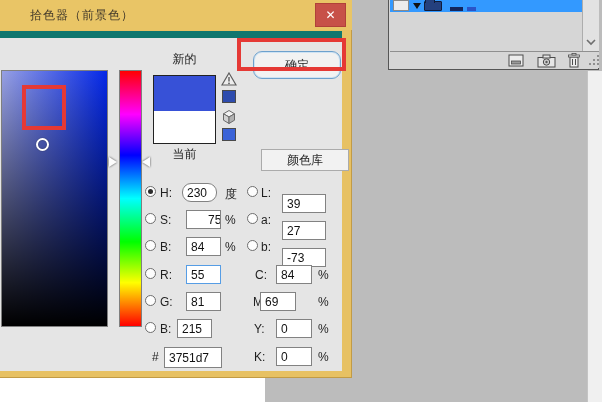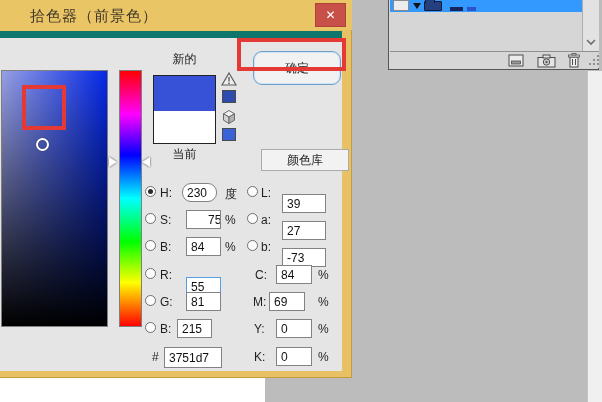--- a/index.html
+++ b/index.html
@@ -3,21 +3,21 @@
 <meta charset="utf-8">
 <style>
   html,body{margin:0;padding:0;background:#bcbcbc;}
   *{box-sizing:border-box;font-family:"Liberation Sans","DejaVu Sans",sans-serif;}
   #canvas{position:relative;width:602px;height:402px;overflow:hidden;background:#bcbcbc;}
   .abs{position:absolute;}
 
   
   #dialog{left:0;top:0;width:352px;height:378px;background:#e7c163;border-right:1px solid #c29b45;border-bottom:1px solid #c29b45;}
   #titlebar{left:0;top:0;width:352px;height:30px;background:#e9c566;}
-  #title-text{left:30px;top:7px;font-size:15px;color:#42392a;letter-spacing:1px;}
+  #title-text{left:30px;top:7px;font-size:12px;color:#42392a;letter-spacing:1px;}
   #close-btn{left:315px;top:3px;width:31px;height:24px;background:#c75148;border:1px solid #b04139;color:#fff;
              font-size:12px;text-align:center;line-height:22px;cursor:pointer;}
   #client{left:0;top:31px;width:342px;height:340px;background:#e5e5e5;border-top:7px solid #0f766e;}
 
   
   #color-field{left:1px;top:32px;width:107px;height:257px;border:1px solid #7f7f7f;
      background:linear-gradient(to bottom,rgba(0,0,0,0),#000),linear-gradient(to right,#97a0e4,#0428e8);}
   #picker-ring{left:34px;top:67px;width:13px;height:13px;border:2px solid #fff;border-radius:50%;
      box-shadow:0 0 1px #222, inset 0 0 1px #222;}
   #hue-strip{left:119px;top:32px;width:23px;height:257px;border:1px solid #7f7f7f;
@@ -151,21 +151,21 @@
         <circle cx="8" cy="11.3" r="0.9" fill="#5d5d5d"></circle>
       </svg>
       <div class="abs mini-sq" style="left:222px;top:52px;background:#2e4cae;"></div>
       <svg class="abs" style="left:221px;top:71px;" width="16" height="16" viewBox="0 0 16 16">
         <polygon points="8,1.5 13.5,4.8 8,8 2.5,4.8" fill="#f2f2f2" stroke="#6a6a6a"></polygon>
         <polygon points="2.5,4.8 8,8 8,14.5 2.5,11.2" fill="#d2d2d2" stroke="#6a6a6a"></polygon>
         <polygon points="13.5,4.8 8,8 8,14.5 13.5,11.2" fill="#b2b2b2" stroke="#6a6a6a"></polygon>
       </svg>
       <div class="abs mini-sq" style="left:222px;top:90px;background:#3a63d8;"></div>
 
-      <button class="abs btn default" style="left:253px;top:13px;width:88px;height:34px;border-radius:9px;">确定</button>
+      <button class="abs btn default" style="left:253px;top:13px;width:88px;height:28px;border-radius:9px;">确定</button>
       <button class="abs btn" style="left:261px;top:111px;width:88px;height:22px;">颜色库</button>
 
       <div class="abs radio sel" style="left:145px;top:148px;"></div>
       <span class="abs flabel" style="left:160px;top:148px;">H:</span>
       <input class="fin" style="left: 182px; top: 145px; border-radius: 9px;" value="230">
       <span class="abs funit" style="left:225px;top:148px;">度</span>
 
       <div class="abs radio" style="left:247px;top:148px;"></div>
       <span class="abs flabel" style="left:261px;top:148px;">L:</span>
       <input class="fin lab" style="left: 282px; top: 145px;" value="39">
@@ -183,32 +183,32 @@
       <span class="abs flabel" style="left:160px;top:202px;">B:</span>
       <input class="fin" style="left: 186px; top: 199px;" value="84">
       <span class="abs funit" style="left:225px;top:202px;">%</span>
 
       <div class="abs radio" style="left:247px;top:202px;"></div>
       <span class="abs flabel" style="left:261px;top:202px;">b:</span>
       <input class="fin lab" style="left: 282px; top: 199px;" value="-73">
 
       <div class="abs radio" style="left:145px;top:230px;"></div>
       <span class="abs flabel" style="left:160px;top:230px;">R:</span>
-      <input class="fin focus" style="left: 186px; top: 227px; margin-top: 12px;" value="55">
+      <input class="fin focus" style="left: 186px; top: 227px;" value="55">
 
       <span class="abs flabel" style="left:255px;top:230px;">C:</span>
       <input class="fin cmyk" style="left: 276px; top: 227px;" value="84">
       <span class="abs funit" style="left:318px;top:230px;">%</span>
 
       <div class="abs radio" style="left:145px;top:257px;"></div>
       <span class="abs flabel" style="left:160px;top:257px;">G:</span>
       <input class="fin" style="left: 186px; top: 254px;" value="81">
 
       <span class="abs flabel" style="left:253px;top:257px;">M:</span>
-      <input class="fin cmyk" style="left: 269px; top: 254px;" value="69">
+      <input class="fin cmyk" style="left: 260px; top: 254px;" value="69">
       <span class="abs funit" style="left:318px;top:257px;">%</span>
 
       <div class="abs radio" style="left:145px;top:284px;"></div>
       <span class="abs flabel" style="left:160px;top:284px;">B:</span>
       <input class="fin" style="left: 177px; top: 281px;" value="215">
 
       <span class="abs flabel" style="left:254px;top:284px;">Y:</span>
       <input class="fin cmyk" style="left: 276px; top: 281px;" value="0">
       <span class="abs funit" style="left:318px;top:284px;">%</span>
 

